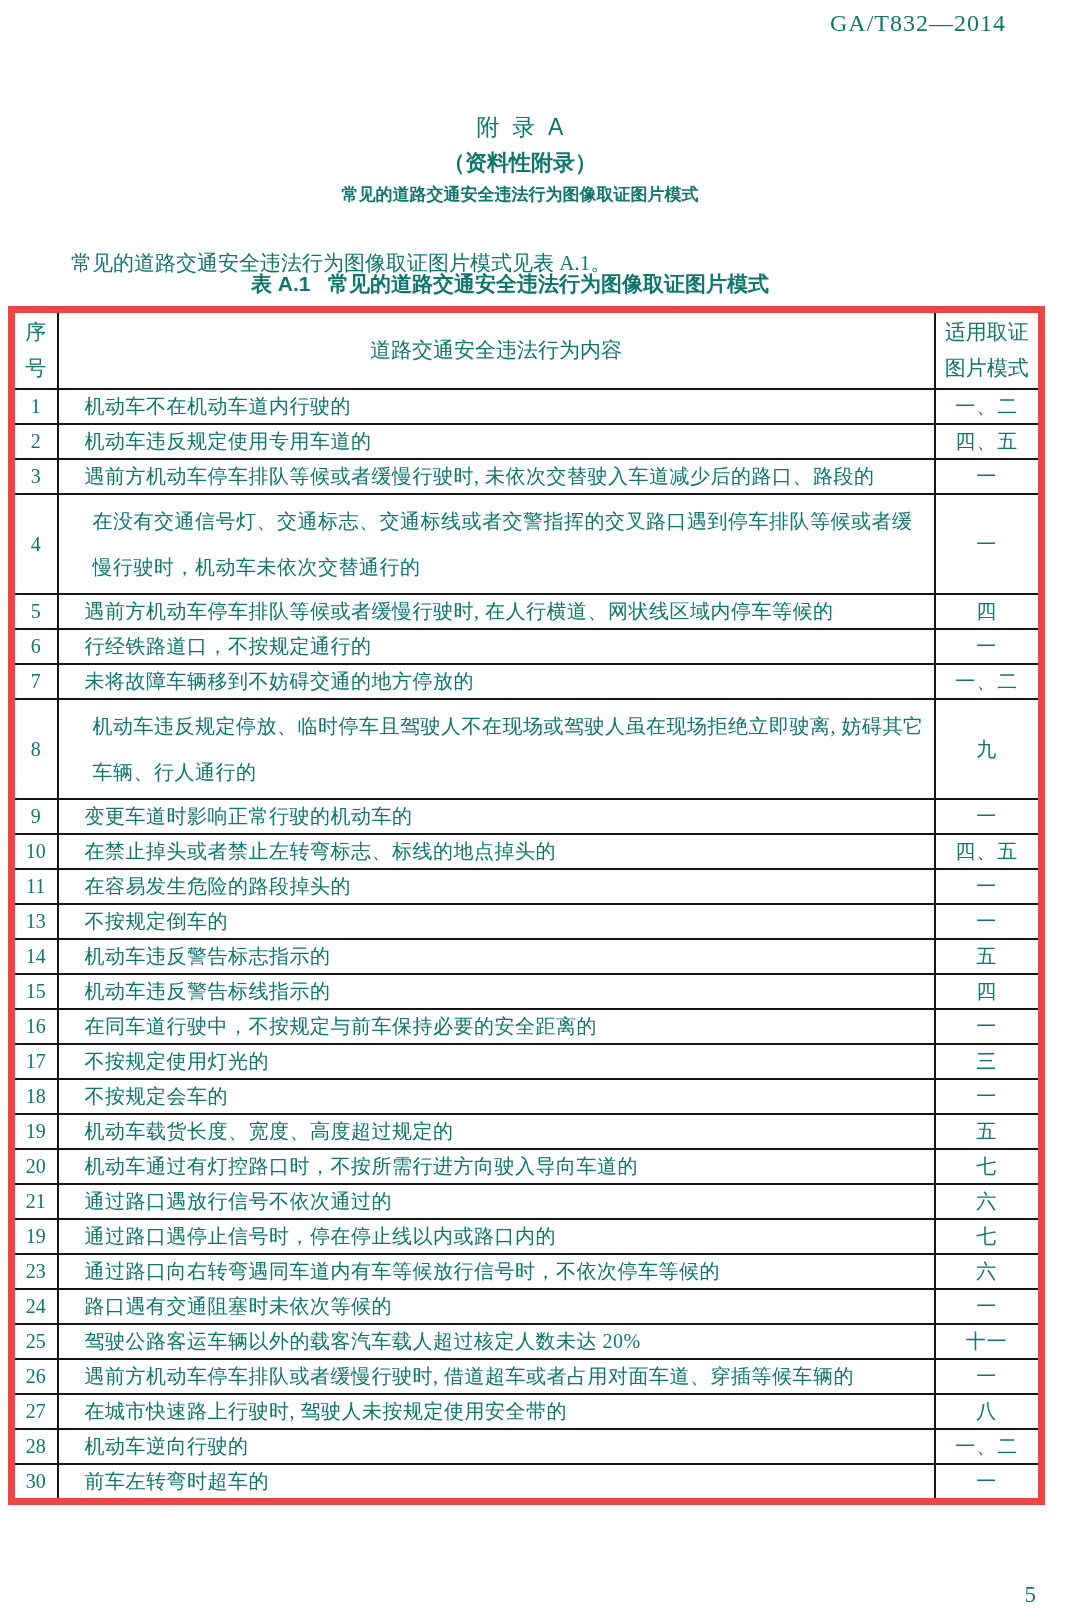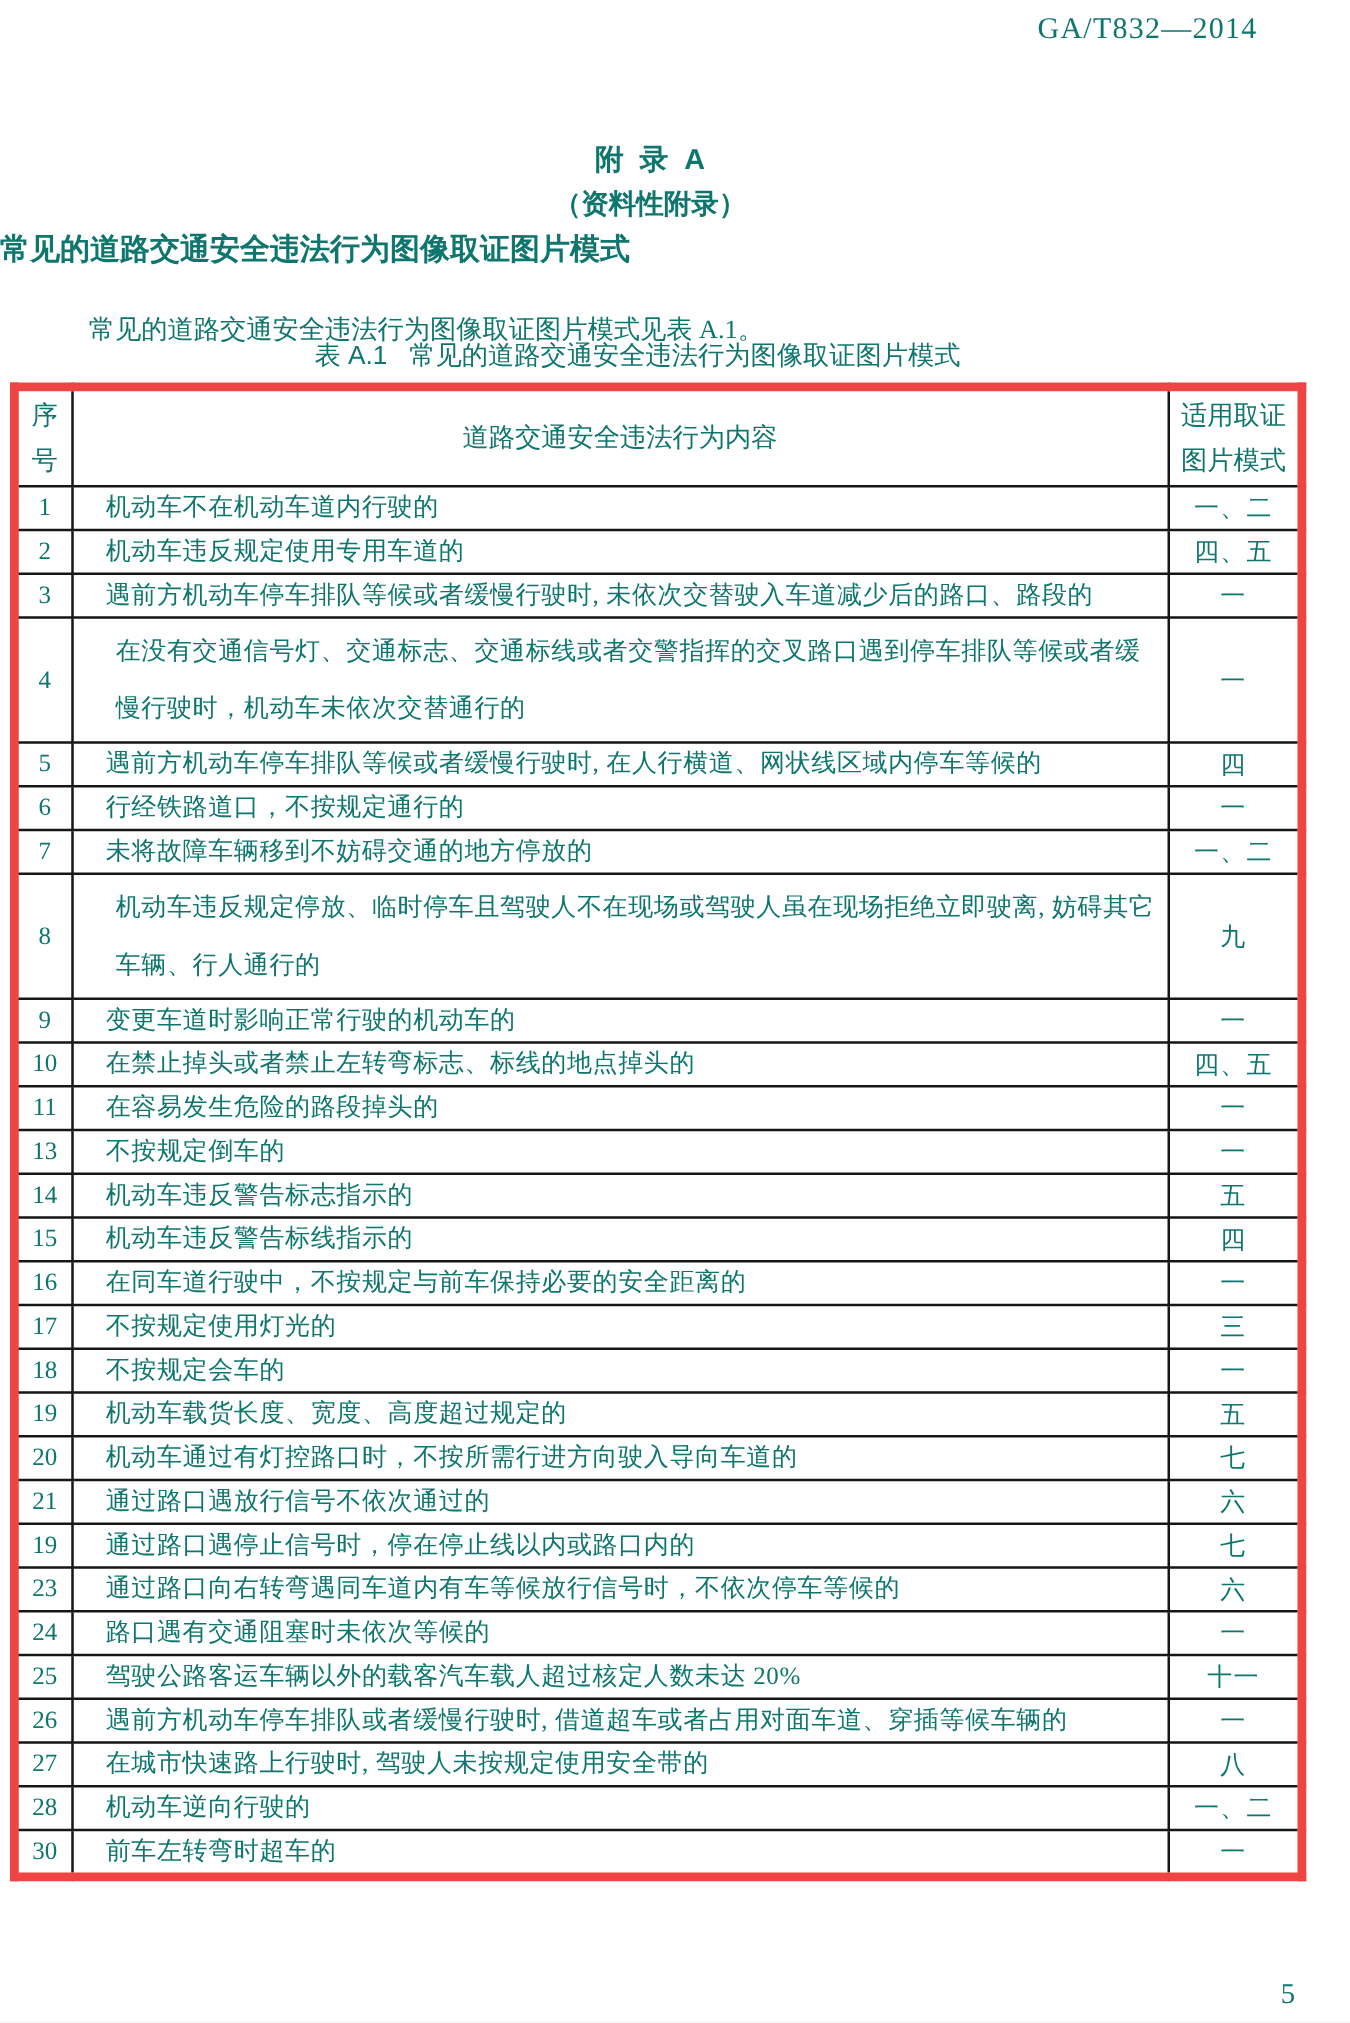--- a/index.html
+++ b/index.html
@@ -21,55 +21,56 @@
     font-size: 24px;
     letter-spacing: 1px;
     font-family: "Liberation Serif", serif;
   }
   .appendix-heading {
     position: absolute;
     top: 112px;
     left: 0; right: 40px;
     text-align: center;
     font-family: "Liberation Sans", sans-serif;
-    font-weight: bold;
+    font-weight: normal;
     font-size: 23px;
     white-space: pre;
   }
   .appendix-subheading {
     position: absolute;
     top: 148px;
     left: 0; right: 40px;
     text-align: center;
     font-family: "Liberation Sans", sans-serif;
     font-weight: bold;
     font-size: 22px;
   }
   .appendix-title {
     position: absolute;
     top: 183px;
     left: 0; right: 40px;
+    text-align: center;
     font-family: "Liberation Sans", sans-serif;
     font-weight: bold;
-    font-size: 24px;
+    font-size: 17px;
   }
   .intro {
     position: absolute;
     top: 237px;
     left: 59px;
     margin: 12px;
     font-size: 21px;
   }
   .table-caption {
     position: absolute;
     top: 270px;
     left: 0; right: 60px;
     text-align: center;
     font-family: "Liberation Sans", sans-serif;
-    font-weight: normal;
+    font-weight: bold;
     font-size: 21px;
     white-space: pre;
   }
   table.violation-table {
     position: absolute;
     top: 306px;
     left: 8px;
     width: 1030px;
     border-collapse: collapse;
     table-layout: fixed;

